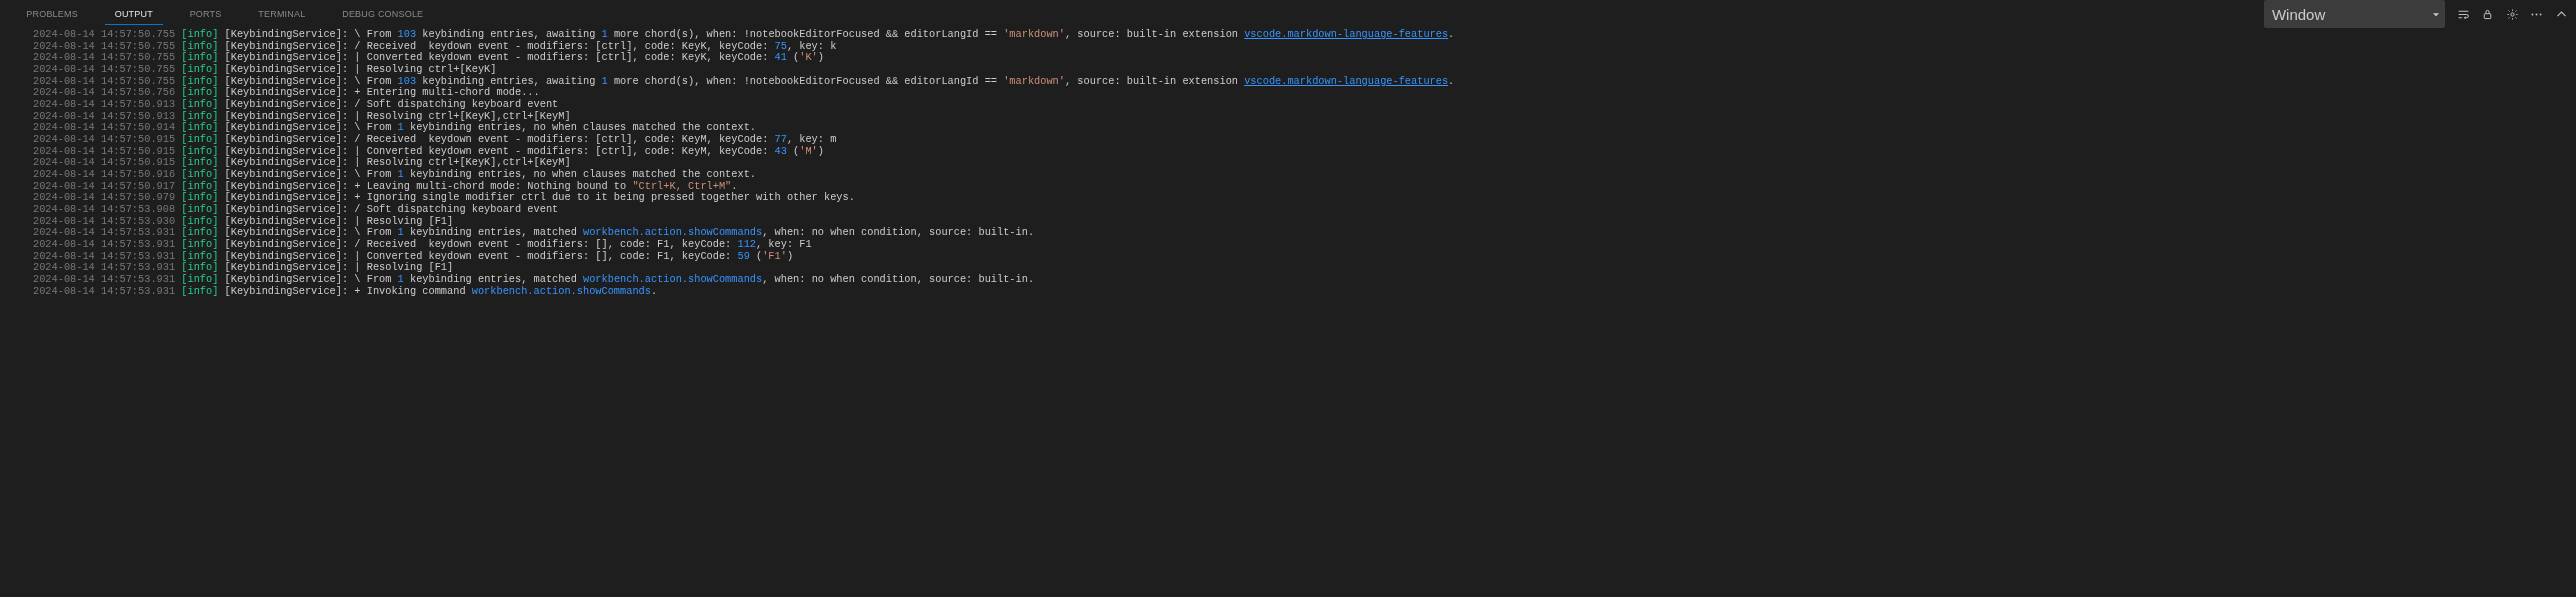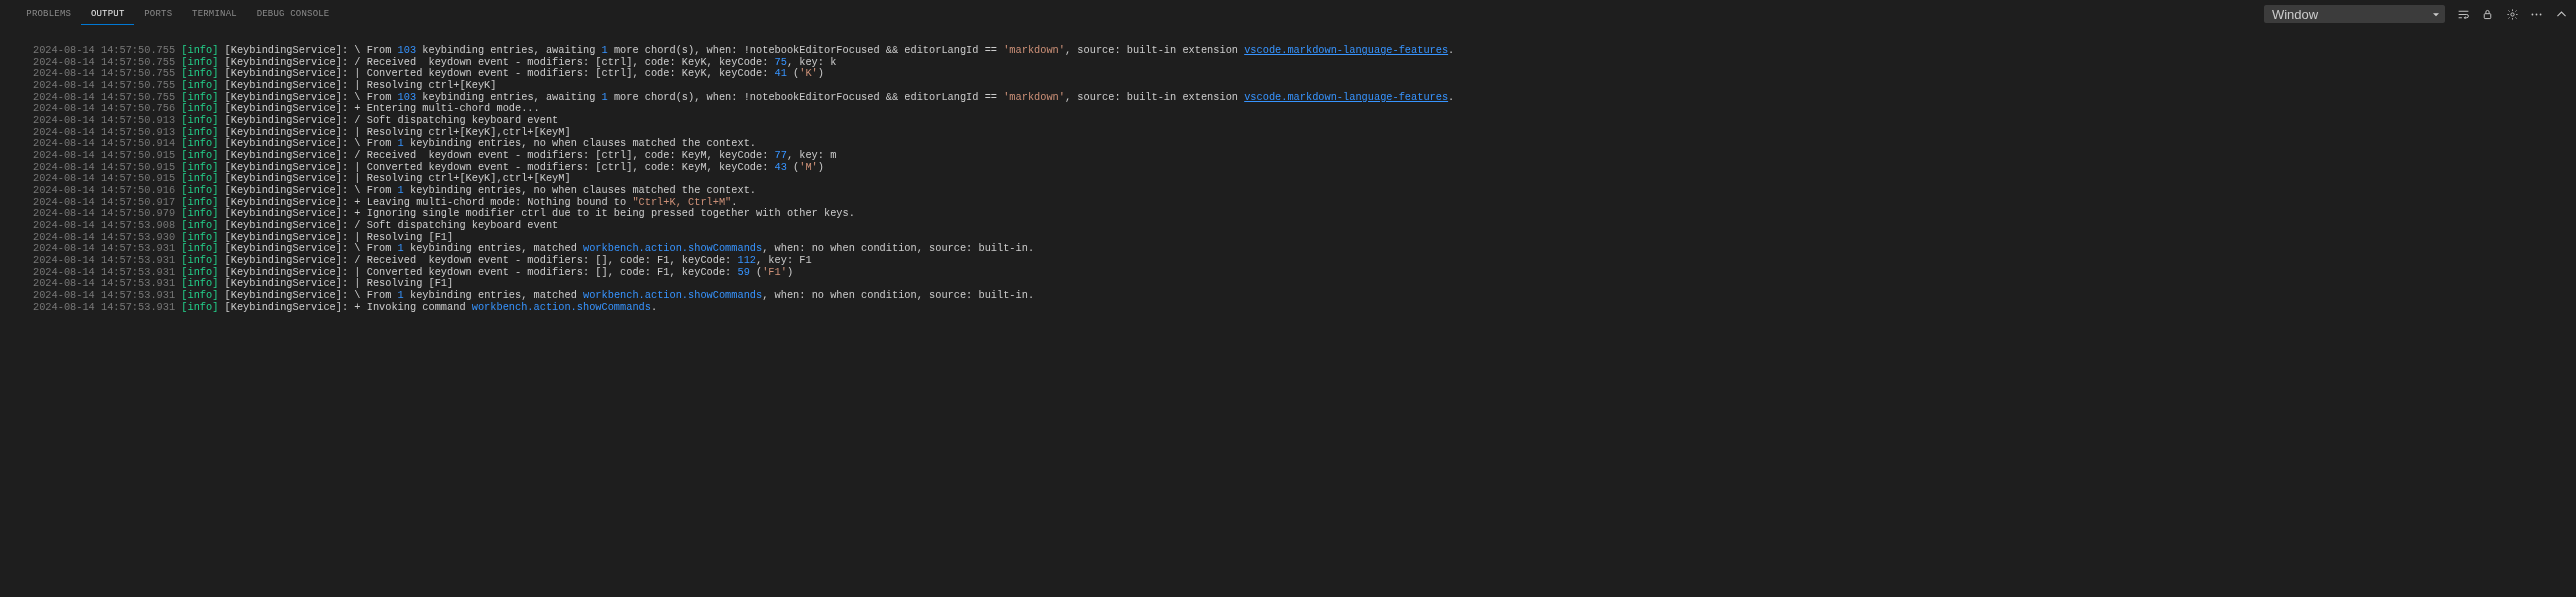--- a/index.html
+++ b/index.html
@@ -23,23 +23,22 @@
     align-items: center;
     height: 29px;
     background: #1e1e1e;
     border-bottom: 0.8px solid #1e1e1e;
     padding: 0 8.2px 0 16.4px;
     font-family: "Segoe UI", Arial, sans-serif;
     font-size: 9px;
   }
   .tabs {
     display: flex;
-    gap: 0;
+    gap: 17px;
     flex: 1;
-    font-family: Liberation Mono, monospace;
   }
   .tab {
     padding: 6.6px 9.9px 4.9px 9.9px;
     color: #8a8a8a;
     cursor: pointer;
     text-transform: uppercase;
     letter-spacing: 0.2px;
     border-bottom: 0.8px solid transparent;
   }
   .tab.active {
@@ -49,24 +48,24 @@
   }
   .right-controls {
     display: flex;
     align-items: center;
     gap: 11.5px;
   }
   .channel-select {
     background: #3c3c3c;
     color: #cccccc;
     border: 0.8px solid #3c3c3c;
-    font-size: 13px;
+    font-size: 15px;
     padding: 1.6px 18px 1.6px 6.6px;
     min-width: 181px;
-    height: 18px;
+    height: 28px;
     font-family: "Segoe UI", Arial, sans-serif;
     position: relative;
     display: flex;
     align-items: center;
     border-radius: 1.6px;
   }
   .channel-select::after {
     content: "";
     position: absolute;
     right: 5.7px;
@@ -88,21 +87,20 @@
   .icon-btn svg { width: 13px; height: 13px; }
   .log-area {
     flex: 1;
     overflow: hidden;
     padding: 0 0 0 33px;
     font-family: Consolas, "Courier New", monospace;
     font-size: 10.3px;
     line-height: 1.135;
     white-space: pre;
     color: #cccccc;
-    margin-top: 16px;
   }
   .log-line {
     display: block;
   }
   .ts { color: #777777; }
   .info { color: #23d18b; }
   .svc { color: #cccccc; }
   .msg { color: #cccccc; }
   .num { color: #3794ff; }
   .str { color: #ce9178; }

